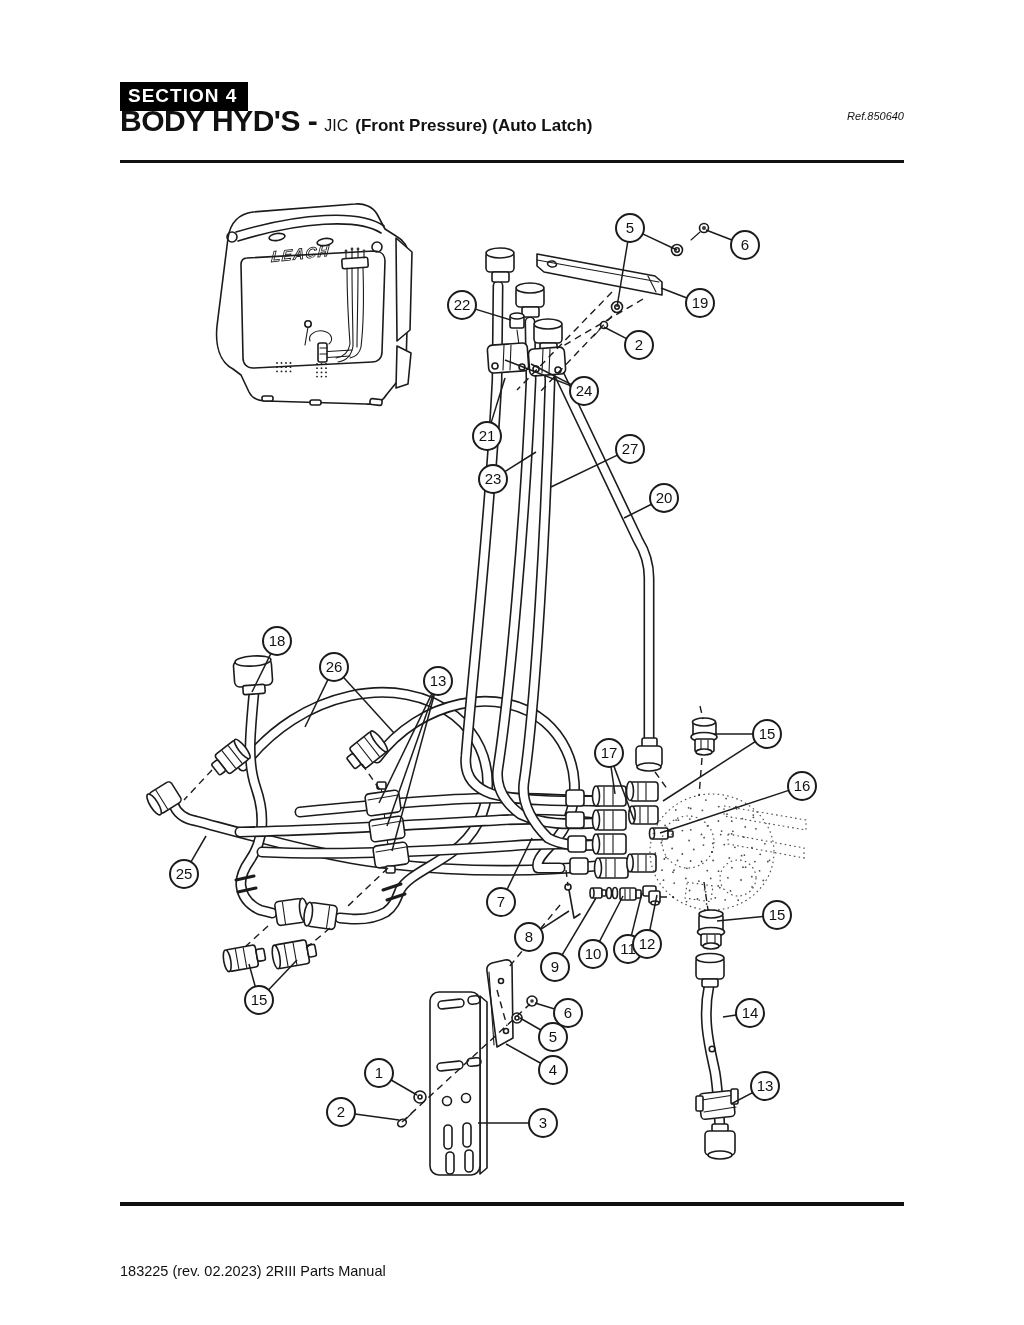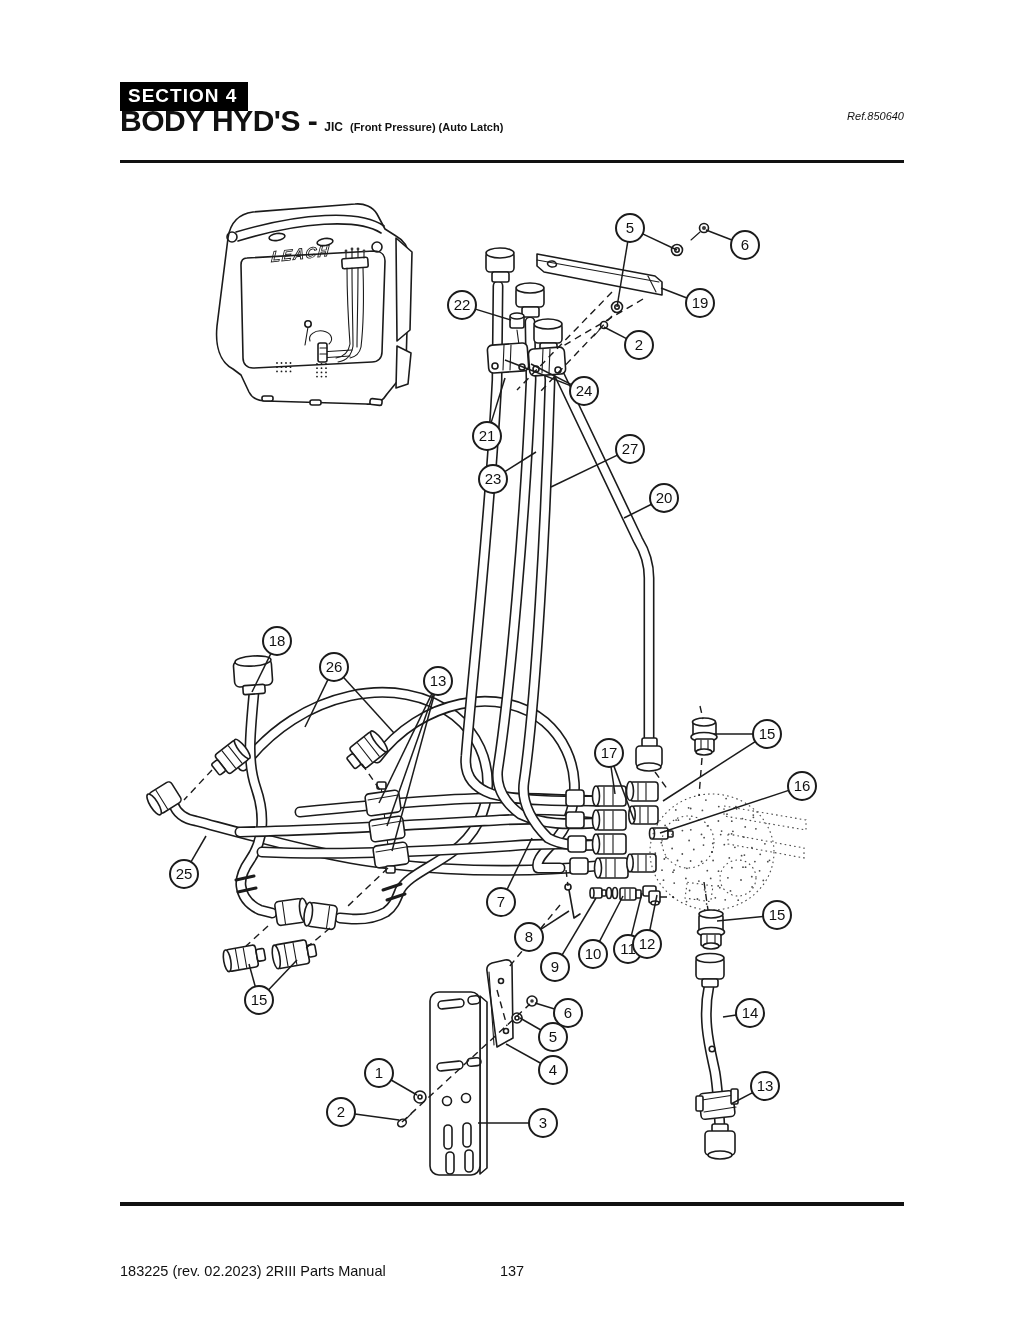--- a/index.html
+++ b/index.html
@@ -9,22 +9,22 @@
   }
   .section-badge{
     position:absolute;left:120px;top:82px;background:#000;color:#fff;
     font-size:19px;font-weight:bold;padding:3px 11px 4px 8px;letter-spacing:1px;
   }
   .title-row{
     position:absolute;left:120px;top:104px;width:784px;
     display:flex;align-items:baseline;gap:7px;white-space:nowrap;
   }
   .title-main{font-size:30px;font-weight:bold;letter-spacing:-0.5px;}
-  .title-jic{font-size:12px;font-weight:bold;}
-  .title-paren{font-size:11px;font-weight:bold;}
+  .title-jic{font-size:16px;font-weight:normal;}
+  .title-paren{font-size:17px;font-weight:bold;}
   .ref{margin-left:auto;font-size:11px;font-style:italic;font-weight:normal;align-self:flex-start;padding-top:6px;}
   .rule{position:absolute;left:120px;width:784px;background:#111;}
   .top-rule{top:160px;height:3px;}
   .bottom-rule{top:1202px;height:4px;}
   .footer-left{position:absolute;left:120px;top:1263px;font-size:14.5px;text-align:right;}
   .footer-page{position:absolute;left:0;top:1263px;width:1024px;text-align:center;font-size:14.5px;}
   svg.diagram{position:absolute;left:0;top:0;}
 
   .ln{fill:none;stroke:#1b1b1b;stroke-width:1.6;stroke-linecap:round;stroke-linejoin:round;}
   .lnw{fill:#fff;stroke:#1b1b1b;stroke-width:1.6;stroke-linejoin:round;}
@@ -729,14 +729,13 @@
         <g>
           <line x1="529" y1="1123" x2="478" y2="1123" class="leader"></line>
           <circle cx="543" cy="1123" r="14" class="callout-circle"></circle>
           <text x="543" y="1128.2" class="callout-text">3</text>
         </g>
       </g>
   </svg>
 
   <div class="rule bottom-rule"></div>
   <div class="footer-left">183225  (rev. 02.2023) 2RIII Parts Manual</div>
-  <div class="footer-page">137</div>
 </div>
 
 </body></html>

